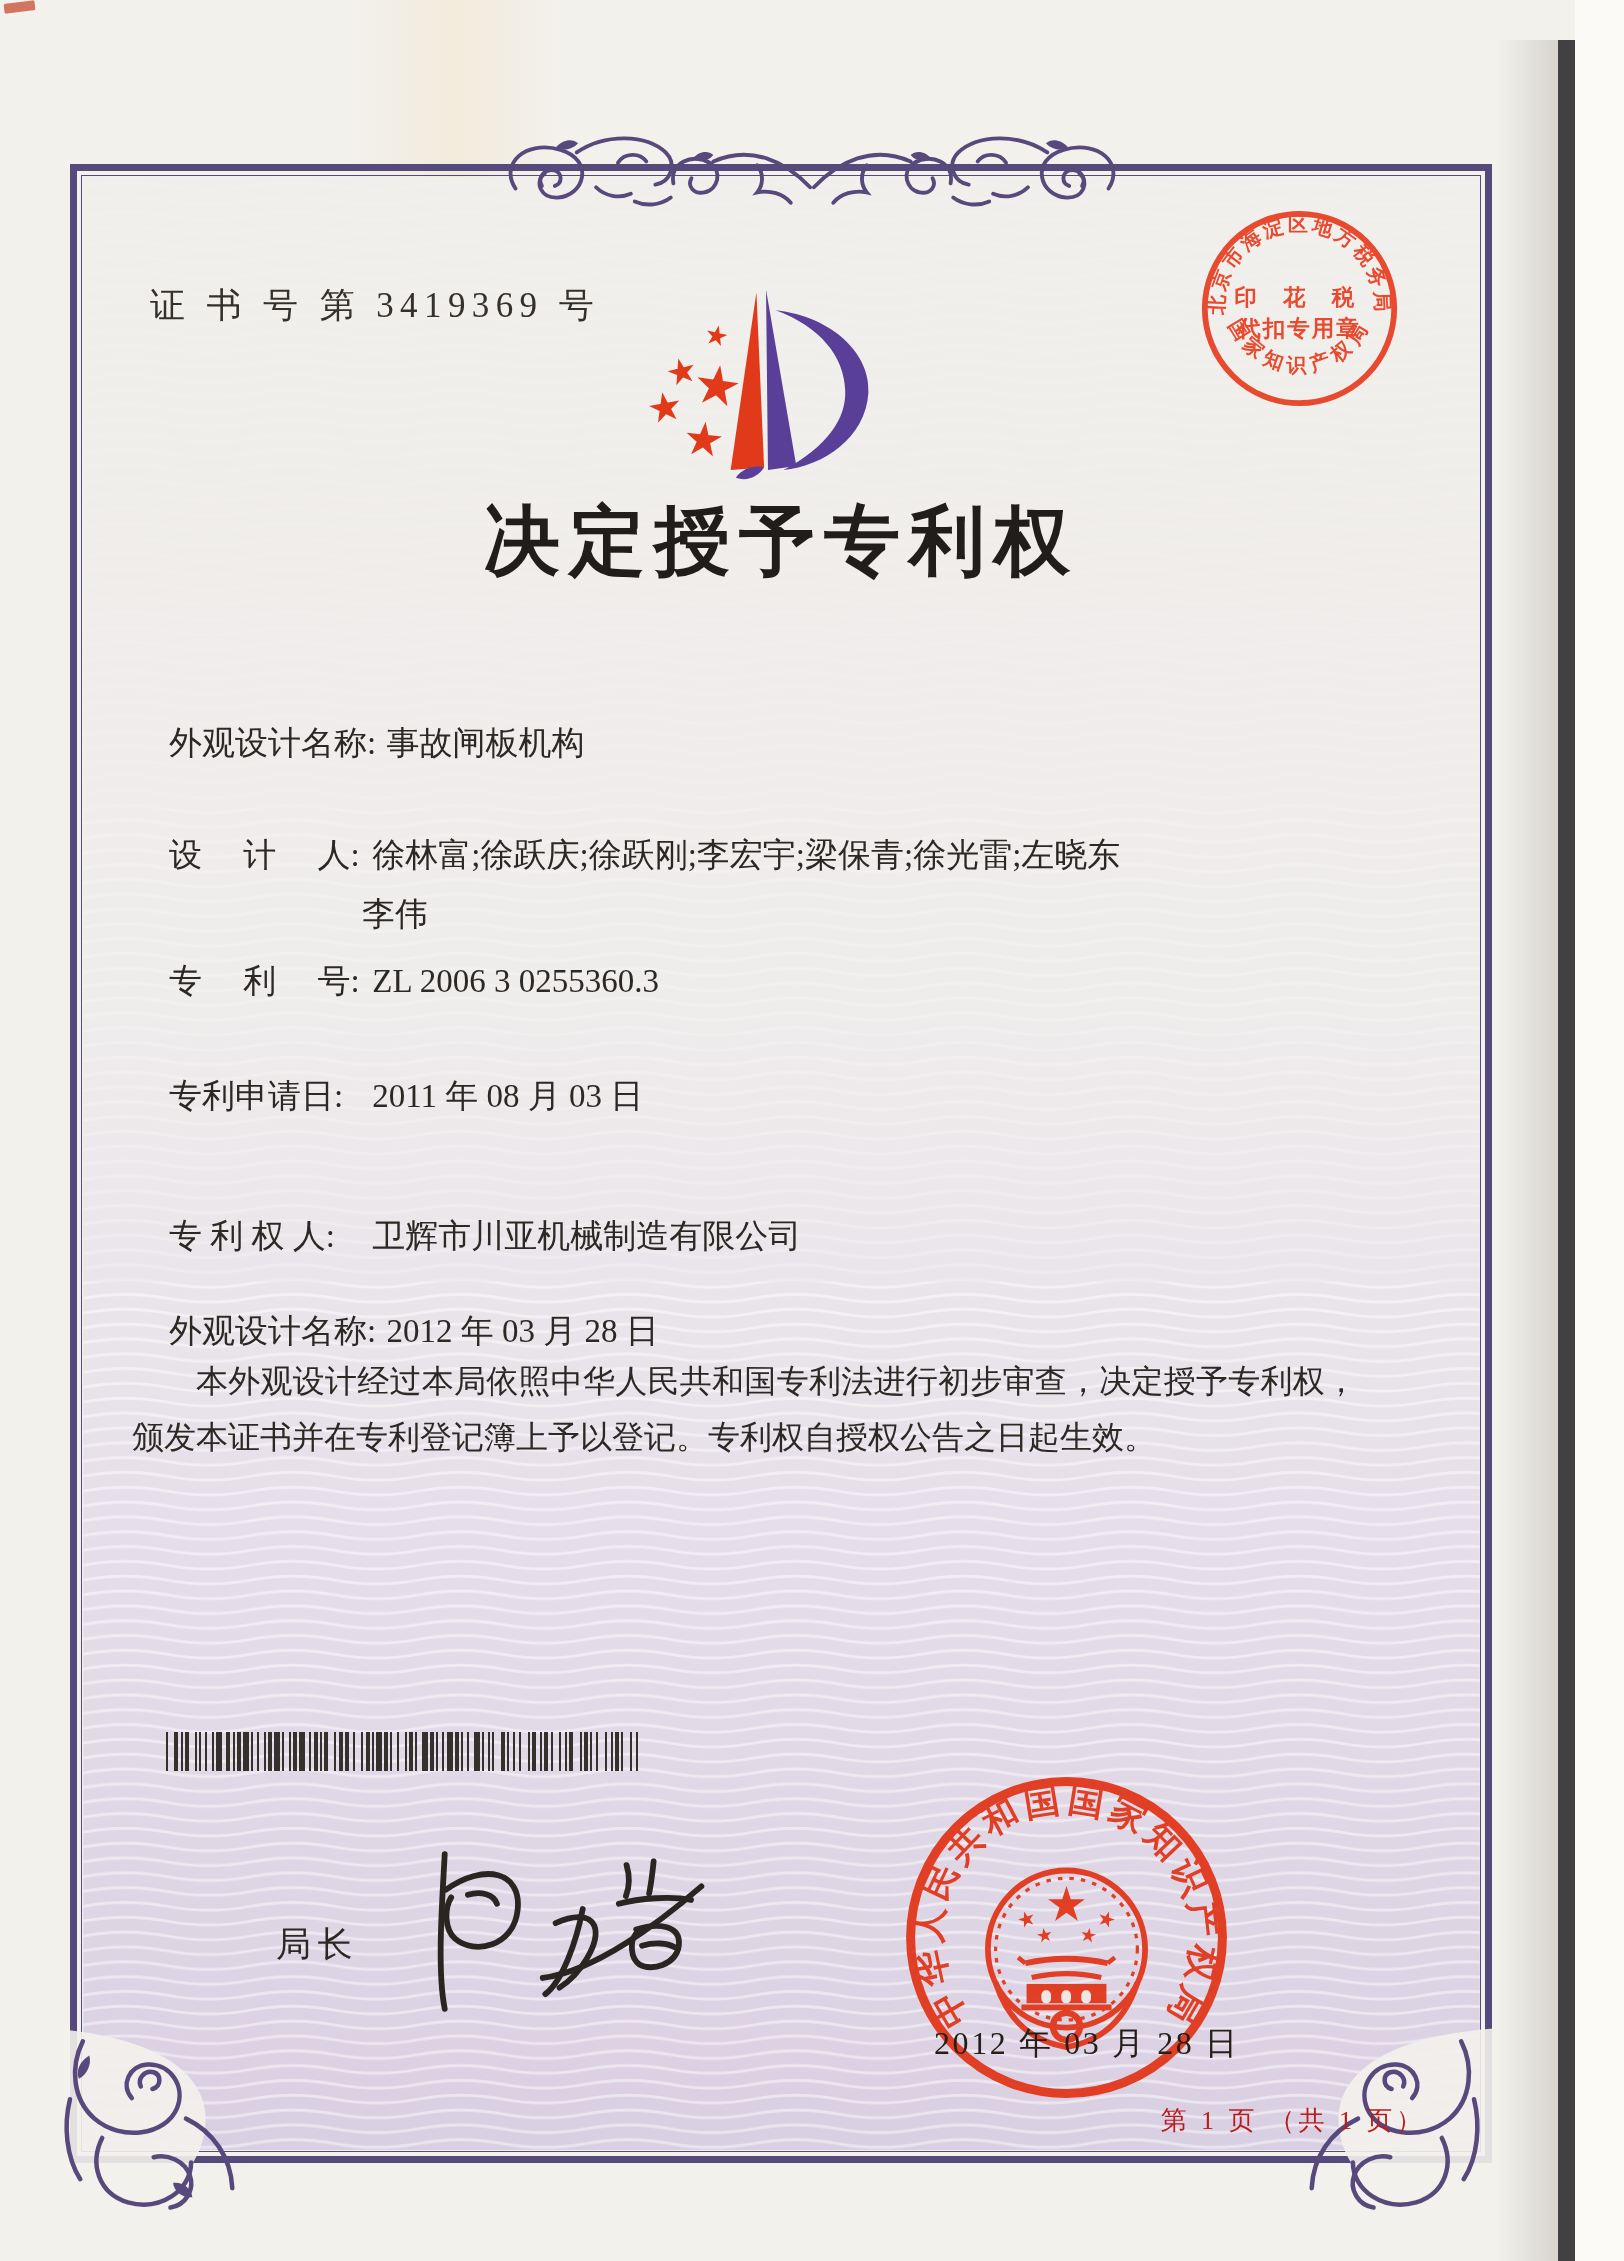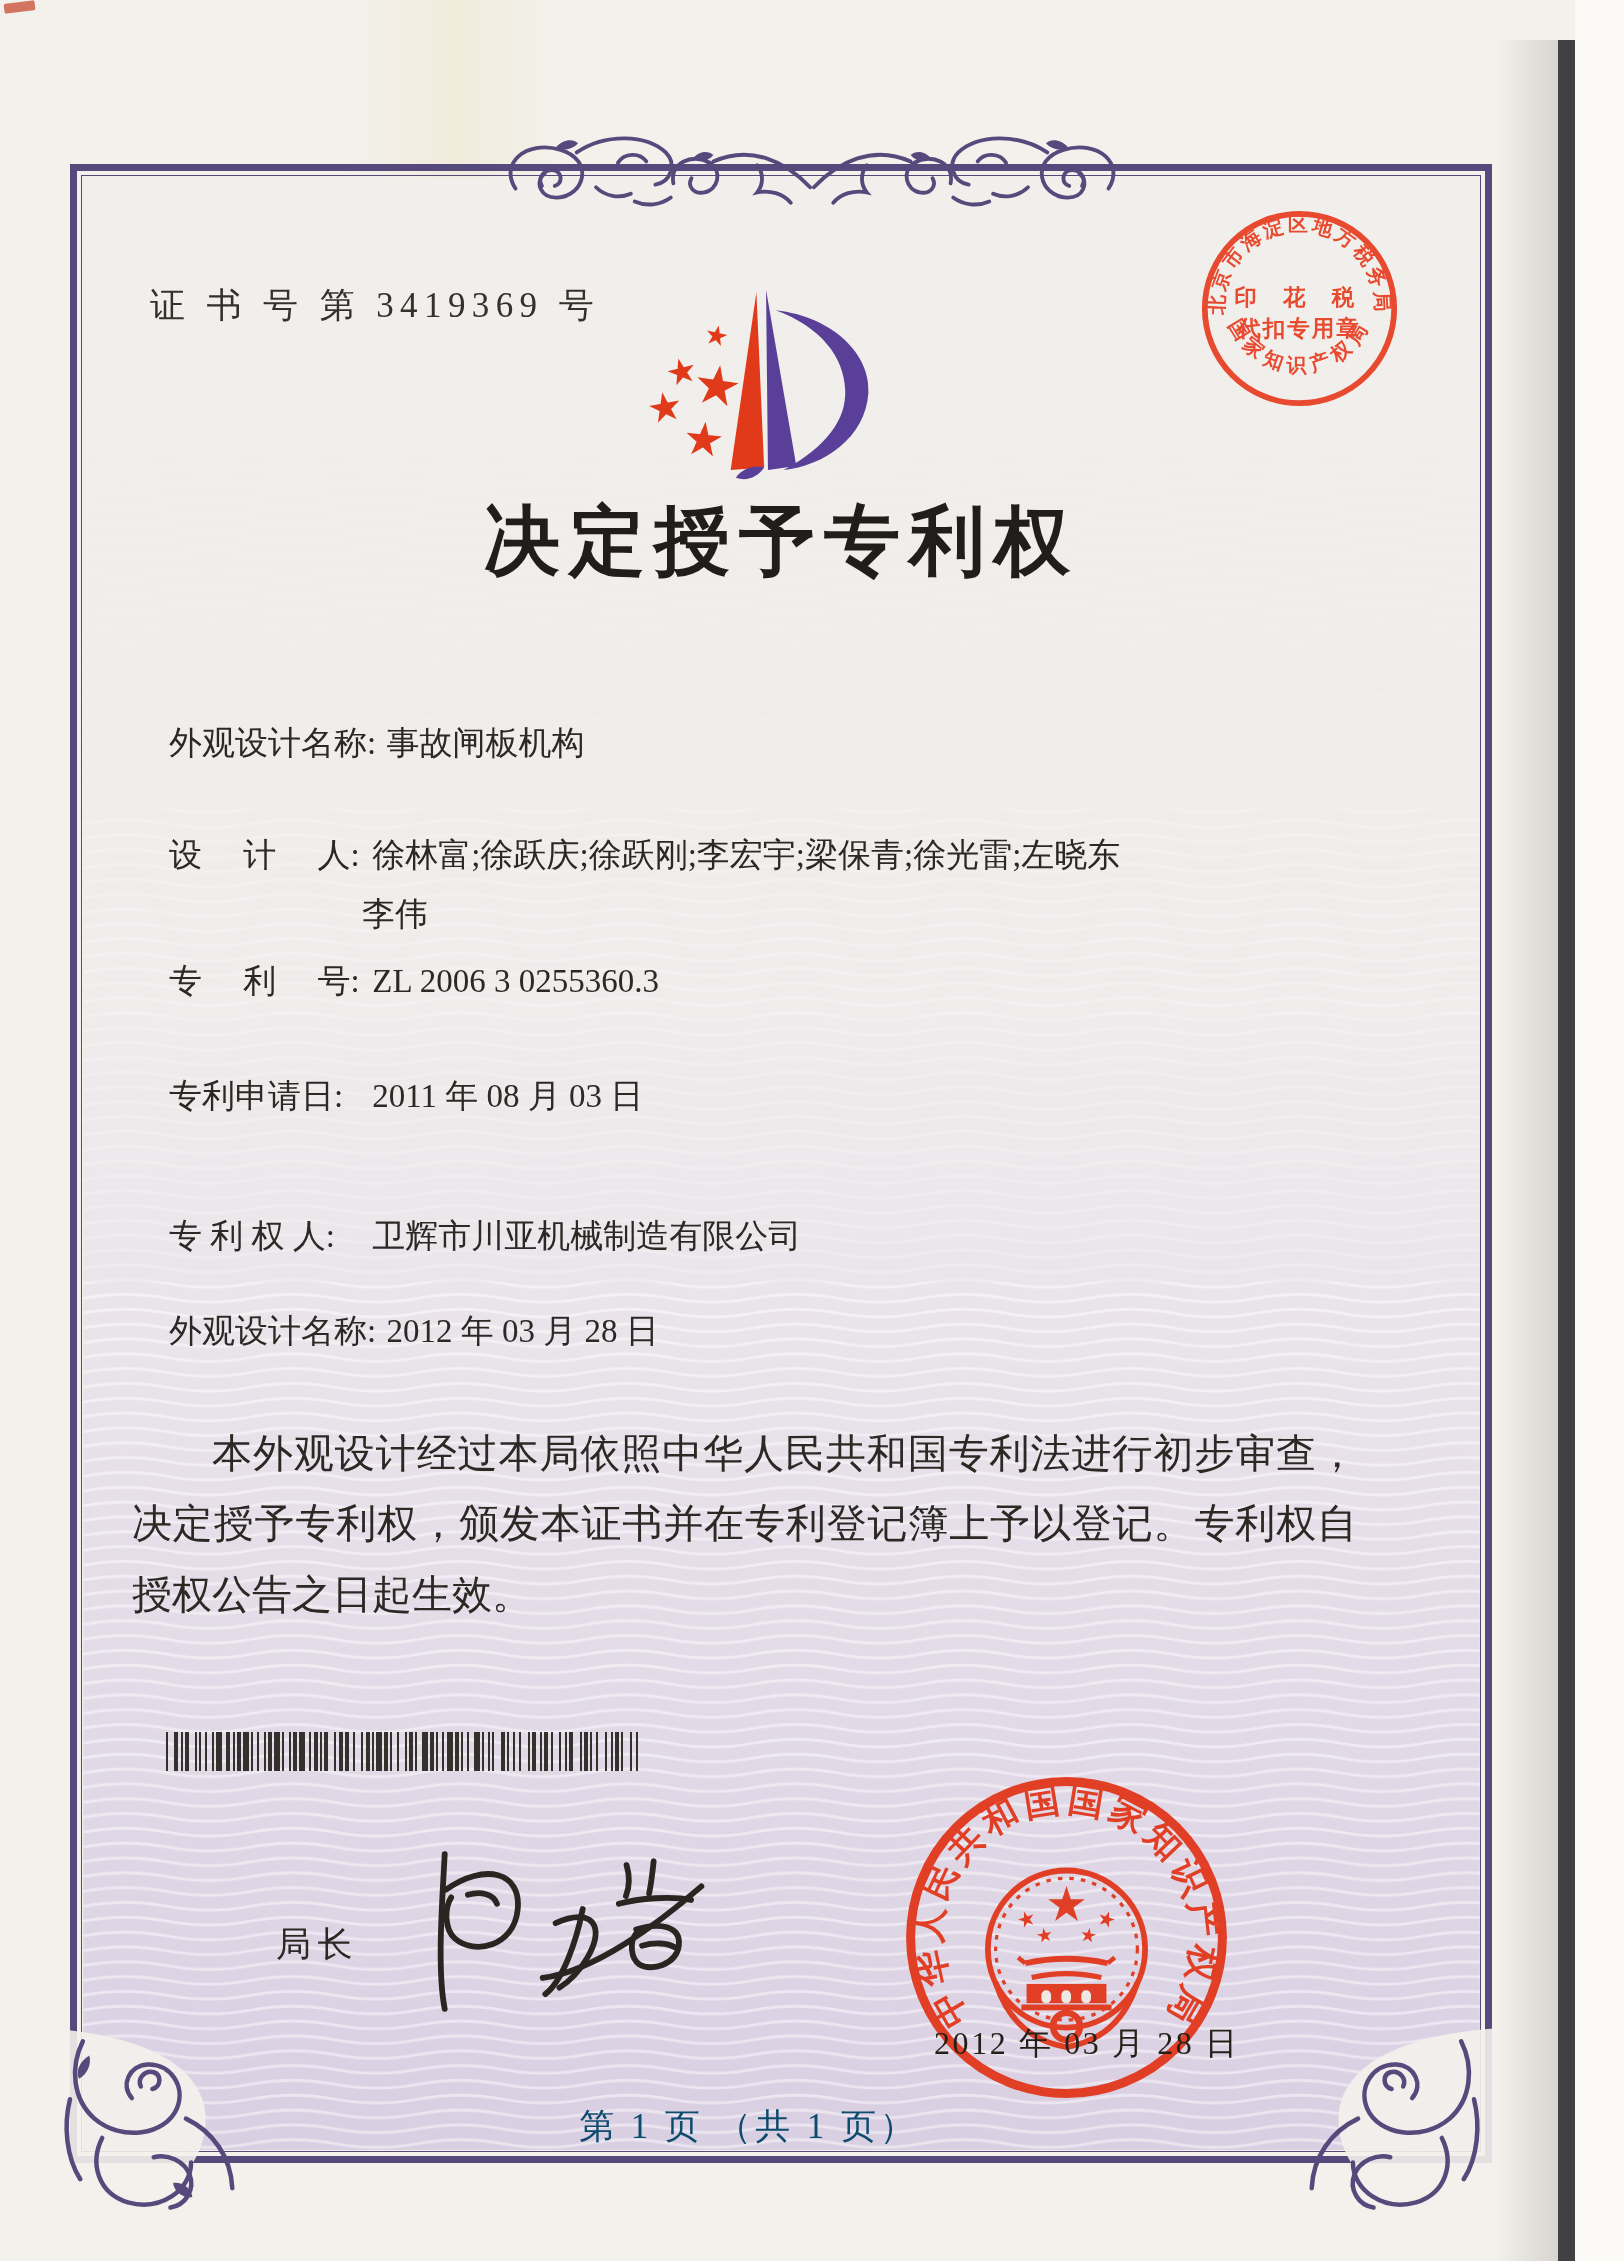--- a/index.html
+++ b/index.html
@@ -20,29 +20,29 @@
   .frame-inner{left:81px;top:175px;width:1400px;height:1977px;border:1.9px solid #56497c;box-sizing:border-box;}
   .waves{left:83px;top:177px;width:1397px;height:1973px;}
   
   .certno{left:150px;top:282px;font-size:35px;letter-spacing:6.4px;color:#35302c;}
   .title{left:72px;top:491px;width:1419px;text-align:center;font-size:76px;font-weight:bold;
          letter-spacing:9px;color:#211d1a;}
   .fieldrow{left:169px;font-size:33px;color:#2c2824;white-space:nowrap;}
   .fieldrow .lab{display:inline-block;min-width:193px;}
   .fieldrow .val{margin-left:10.3px;}
   .cont-line{left:362px;font-size:33px;color:#2c2824;}
-  .paras{left:132px;top:1419px;width:1225px;font-size:40px;line-height:1.76;color:#2c2824;
+  .paras{left:132px;top:1353px;width:1225px;font-size:32px;line-height:1.76;color:#2c2824;
          text-align:justify;}
   .paras p{margin:0;text-indent:2em;}
   .barcode{left:166px;top:1732px;width:474px;height:39px;}
   .juzhang{left:276px;top:1921px;font-size:35px;letter-spacing:6.4px;color:#2c2824;}
   .sig{left:348px;top:1825px;width:374px;height:226px;}
   .sealwrap{left:899px;top:1770px;width:335px;height:335px;opacity:.93;}
   .sealdate{left:934px;top:2022px;font-size:32px;letter-spacing:2.6px;color:#242019;z-index:6;}
-  .footer{left:72px;width:1354px;top:2103px;text-align:center;font-size:35px;letter-spacing:3.9px;color:#0c4a6e;}
+  .footer{left:72px;width:1354px;top:2103px;text-align:right;font-size:26px;letter-spacing:3.9px;color:#b91c1c;}
   .taxstamp{left:1199px;top:208px;width:201px;height:201px;opacity:.9;}
   .logo{left:571px;top:255px;width:309px;height:251px;}
   .orn-top{left:480px;top:124px;width:664px;height:102px;}
   .orn-bl{left:44px;top:2022px;width:213px;height:219px;}
   .orn-br{left:1287px;top:2022px;width:213px;height:219px;transform:scaleX(-1);}
 </style>
 </head>
 <body>
 
 <div class="abs smudge"></div>

